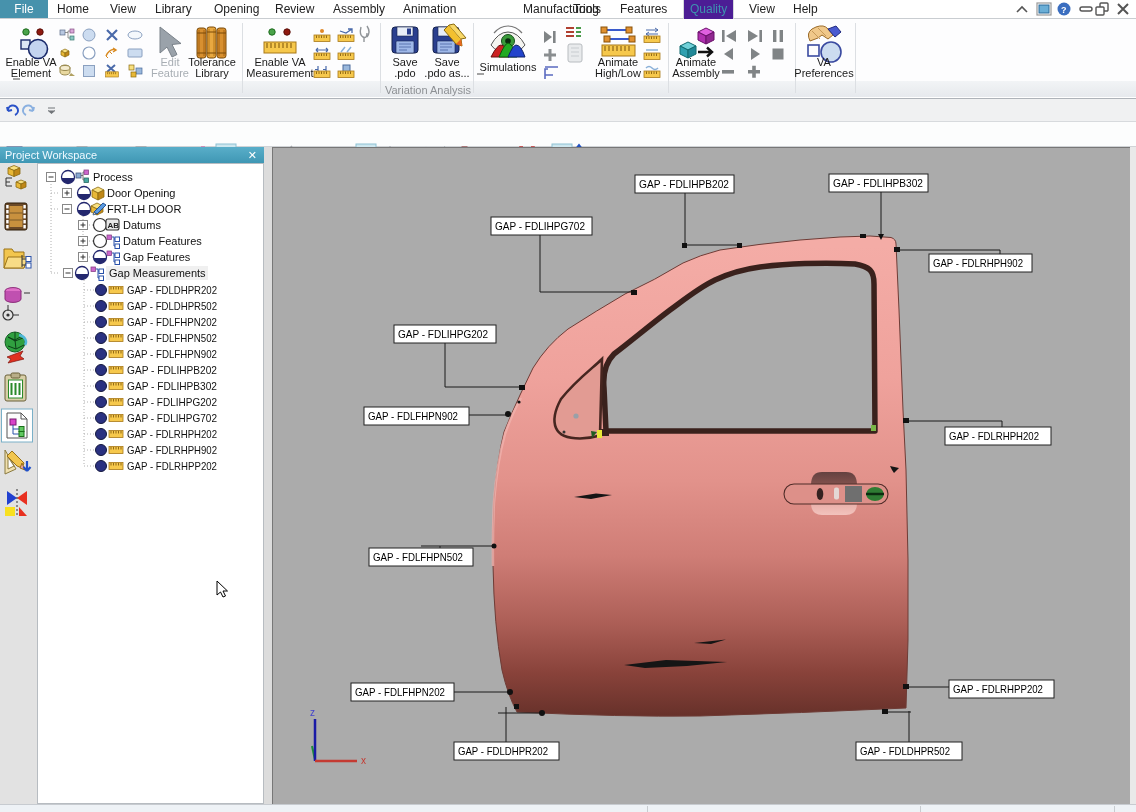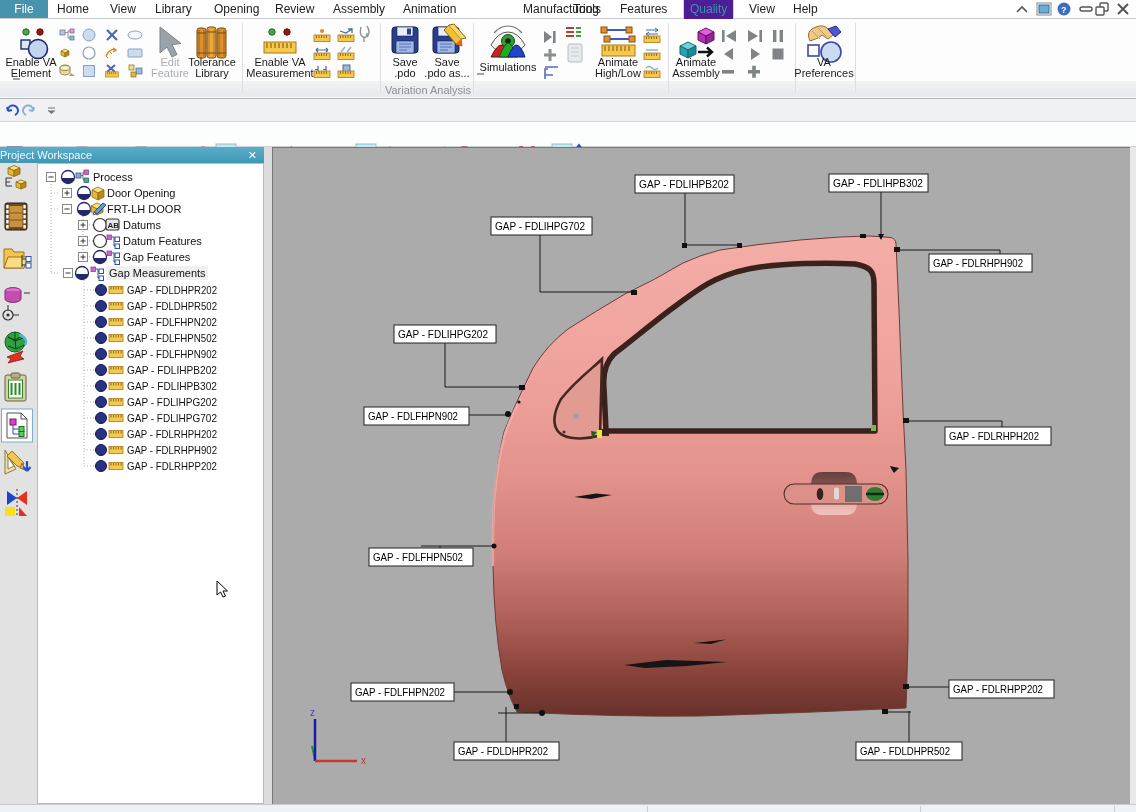--- a/index.html
+++ b/index.html
@@ -11,21 +11,21 @@
   .tab{top:0;height:18px;font-size:12px;color:#222;line-height:18px;}
   .tabactive{color:#3e92b0;background:#4c1d95;box-shadow:1px 0 0 #d5d9dd,-1px 0 0 #d5d9dd;padding:0 6px;margin-left:-6px;z-index:3;height:19px;}
   
   #ribbon{left:0;top:19px;width:1136px;height:78px;background:#fdfdfe;}
   #ribbonbottom{left:0;top:81px;width:1136px;height:16px;background:linear-gradient(#f2f4f6,#e6e9ed);}
   
   #qat{left:0;top:98px;width:1136px;height:22px;background:#f0f1f2;border-top:1px solid #aeb3b9;border-bottom:1px solid #d7dadd;}
   
   #toolbar{left:0;top:122px;width:1136px;height:24px;background:#fcfdfd;border-bottom:1px solid #d0d3d6;}
   
-  #paneltitle{left:0;top:147px;width:264px;height:16px;background:linear-gradient(#59aec9,#3f97b4);color:#eef9ff;font-size:11px;line-height:16px;box-sizing:border-box;}
+  #paneltitle{left:0;top:147px;width:264px;height:16px;background:linear-gradient(#59aec9,#3f97b4);color:#eef9ff;font-size:11px;line-height:16px;padding-left:5px;box-sizing:border-box;}
   #iconstrip{left:0;top:163px;width:37px;height:641px;background:#e2e2e2;border-right:1px solid #cfcfcf;}
   #treepanel{left:37px;top:163px;width:227px;height:641px;background:#ffffff;border:1px solid #b7bcc1;box-sizing:border-box;}
   #gutter{left:264px;top:147px;width:8px;height:665px;background:#dcdcdc;}
   
   #viewport{left:272px;top:147px;width:858px;height:657px;background:#ababab;border-left:1px solid #777;border-top:1px solid #777;box-sizing:border-box;}
   #rightedge{left:1130px;top:147px;width:6px;height:657px;background:#e9e9e9;}
   #statusbar{left:0;top:804px;width:1136px;height:8px;background:#eef2f6;border-top:1px solid #c7cbd0;box-sizing:border-box;}
 </style>
 </head>
 <body>

